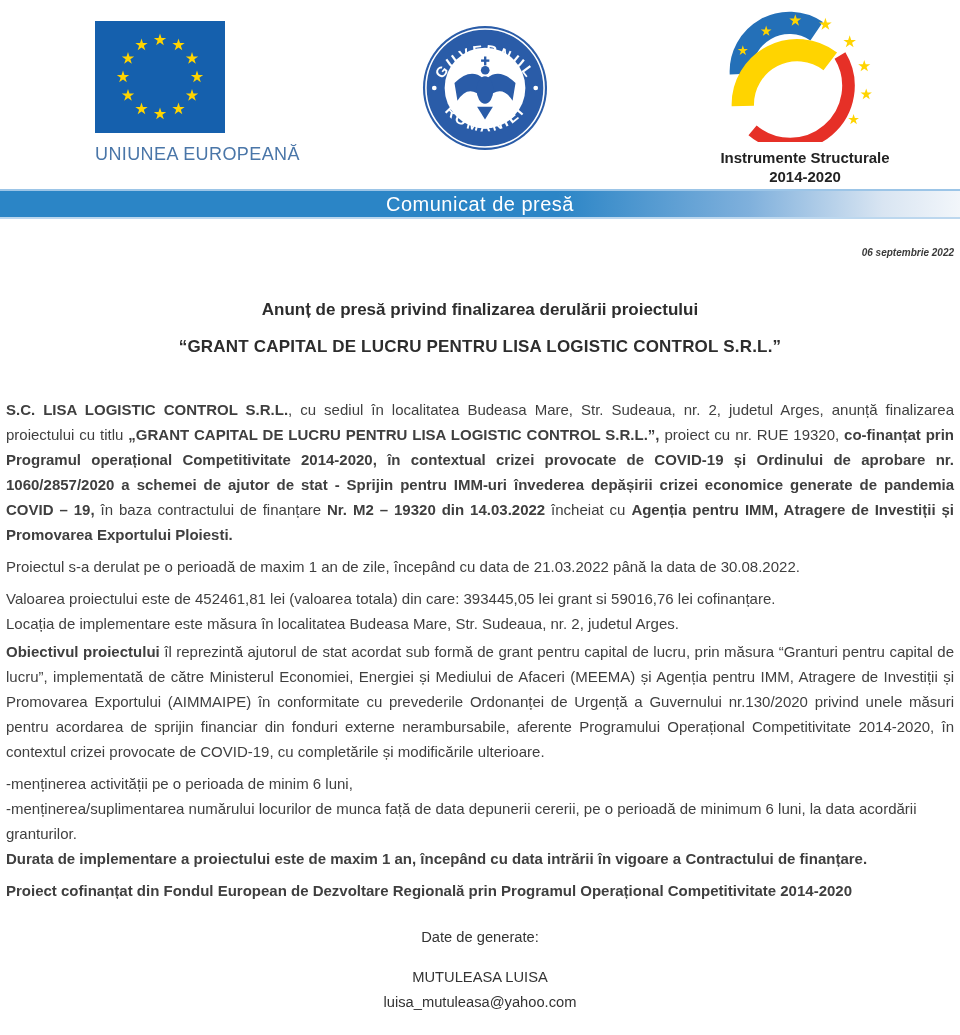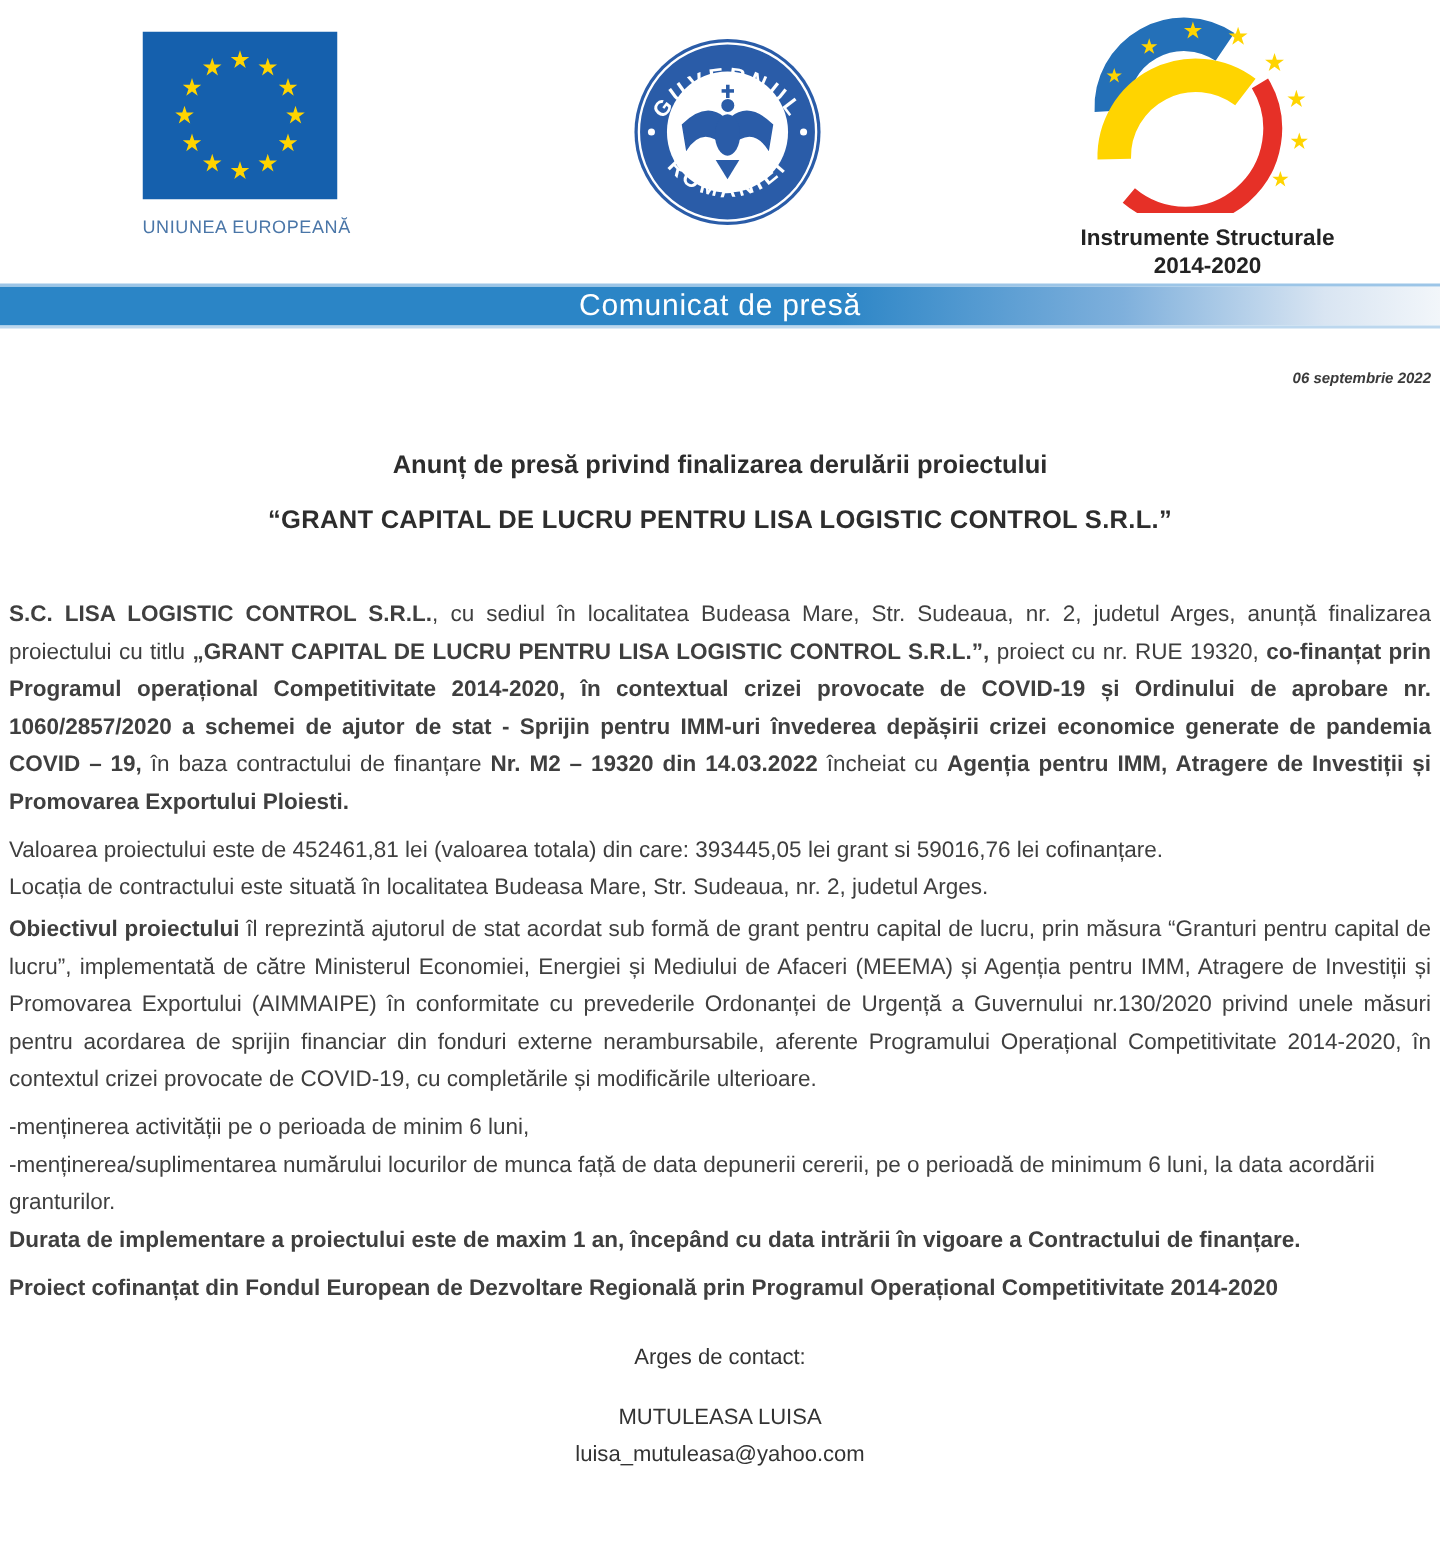--- a/index.html
+++ b/index.html
@@ -8,21 +8,21 @@
     font-family:"Liberation Sans","DejaVu Sans",sans-serif;
     color:#3d3d3d;overflow:hidden;
   }
   .page{position:relative;width:960px;height:1035px;background:#fff;}
 
   
   .header{position:relative;height:190px;}
   .eu-block{position:absolute;left:95px;top:21px;width:210px;}
   .eu-flag{display:block;}
   .eu-caption{
-    margin-top:11px;font-size:12px;letter-spacing:.4px;color:#4a76a8;
+    margin-top:11px;font-size:18px;letter-spacing:.4px;color:#4a76a8;
     white-space:nowrap;font-weight:400;
   }
   .gov-block{position:absolute;left:421px;top:24px;}
   .is-block{position:absolute;left:698px;top:6px;width:214px;text-align:center;}
   .is-caption{font-weight:700;color:#232323;font-size:15px;line-height:19px;margin-top:2px;}
 
   
   .banner{
     position:absolute;left:0;top:189px;width:960px;height:26px;
     background:linear-gradient(90deg,#2b85c6 0%,#2b85c6 58%,#7fb0dc 78%,#d9e5f2 92%,#f2f6fa 100%);
@@ -147,35 +147,36 @@
   <div class="doc">
 
     <div class="date-line">06 septembrie 2022</div>
 
     <div class="headline headline-1">Anunț de presă privind finalizarea derulării proiectului</div>
     <div class="headline headline-2">“GRANT CAPITAL DE LUCRU PENTRU LISA LOGISTIC CONTROL S.R.L.”</div>
 
     <div class="text">
       <p class="para para-gap" style="margin-top:40px"><span style="font-weight: 700;">S.C. LISA LOGISTIC CONTROL S.R.L.</span><span style="font-weight: 400;">, cu sediul în localitatea Budeasa Mare, Str. Sudeaua, nr. 2, judetul Arges, anunță finalizarea proiectului cu titlu </span><span style="font-weight: 700;">„GRANT CAPITAL DE LUCRU PENTRU LISA LOGISTIC CONTROL S.R.L.”,</span><span style="font-weight: 400;"> proiect cu nr. RUE 19320, </span><span style="font-weight: 700;">co-finanțat prin Programul operațional Competitivitate 2014-2020, în contextual crizei provocate de COVID-19 și Ordinului de aprobare nr. 1060/2857/2020 a schemei de ajutor de stat - Sprijin pentru IMM-uri învederea depășirii crizei economice generate de pandemia COVID – 19,</span><span style="font-weight: 400;"> în baza contractului de finanțare </span><span style="font-weight: 700;">Nr. M2 – 19320 din 14.03.2022</span><span style="font-weight: 400;"> încheiat cu </span><span style="font-weight: 700;">Agenția pentru IMM, Atragere de Investiții și Promovarea Exportului Ploiesti.</span></p>
 
+      <p class="para no-just">Proiectul s-a derulat pe o perioadă de maxim 1 an de zile, începând cu data de 21.03.2022 până la data de 30.08.2022.</p>
 
       <p class="para no-just line">Valoarea proiectului este de 452461,81 lei (valoarea totala) din care: 393445,05 lei grant si 59016,76 lei cofinanțare.</p>
-      <p class="para no-just line">Locația de contractului este situată în localitatea Budeasa Mare, Str. Sudeaua, nr. 2, judetul Arges.</p>
+      <p class="para no-just line">Locația de implementare este măsura în localitatea Budeasa Mare, Str. Sudeaua, nr. 2, judetul Arges.</p>
 
       <p class="para para-gap"><span style="font-weight: 700;">Obiectivul proiectului</span><span style="font-weight: 400;"> îl reprezintă ajutorul de stat acordat sub formă de grant pentru capital de lucru, prin măsura “Granturi pentru capital de lucru”, implementată de către Ministerul Economiei, Energiei și Mediului de Afaceri (MEEMA) și Agenția pentru IMM, Atragere de Investiții și Promovarea Exportului (AIMMAIPE) în conformitate cu prevederile Ordonanței de Urgență a Guvernului nr.130/2020 privind unele măsuri pentru acordarea de sprijin financiar din fonduri externe nerambursabile, aferente Programului Operațional Competitivitate 2014-2020, în contextul crizei provocate de COVID-19, cu completările și modificările ulterioare.</span></p>
 
       <p class="para no-just line">-menținerea activității pe o perioada de minim 6 luni,</p>
       <p class="para no-just line">-menținerea/suplimentarea numărului locurilor de munca față de data depunerii cererii, pe o perioadă de minimum 6 luni, la data acordării granturilor.</p>
 
       <p class="para no-just bold">Durata de implementare a proiectului este de maxim 1 an, începând cu data intrării în vigoare a Contractului de finanțare.</p>
 
       <p class="para no-just bold">Proiect cofinanțat din Fondul European de Dezvoltare Regională prin Programul Operațional Competitivitate 2014-2020</p>
     </div>
 
     <div class="contact">
-      <div class="contact-heading">Arges de contact:</div>
+      <div class="contact-heading">Date de generate:</div>
       <div class="contact-name">MUTULEASA LUISA</div>
       <div class="contact-email">luisa_mutuleasa@yahoo.com</div>
 
     </div>
 
   </div>
 </div>
 
 </body></html>

